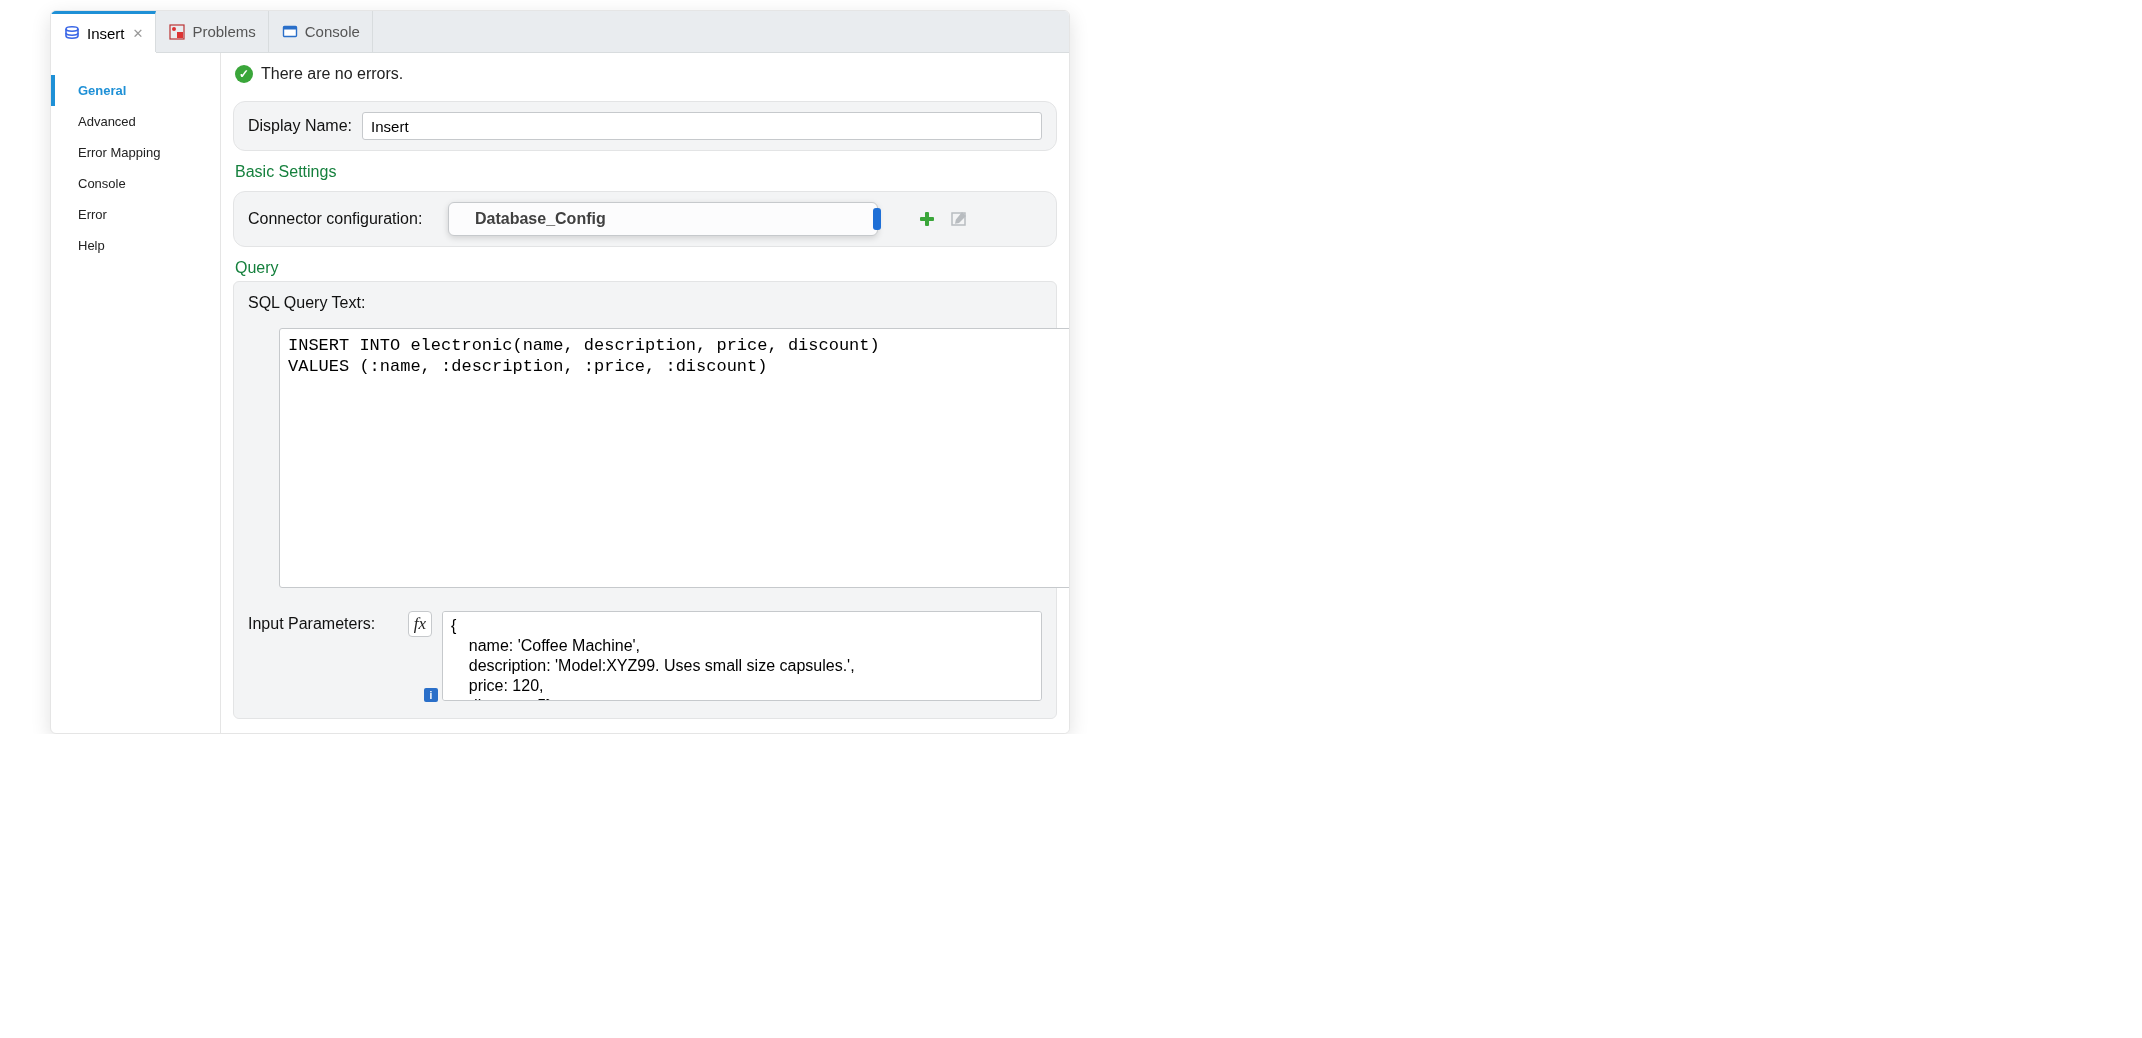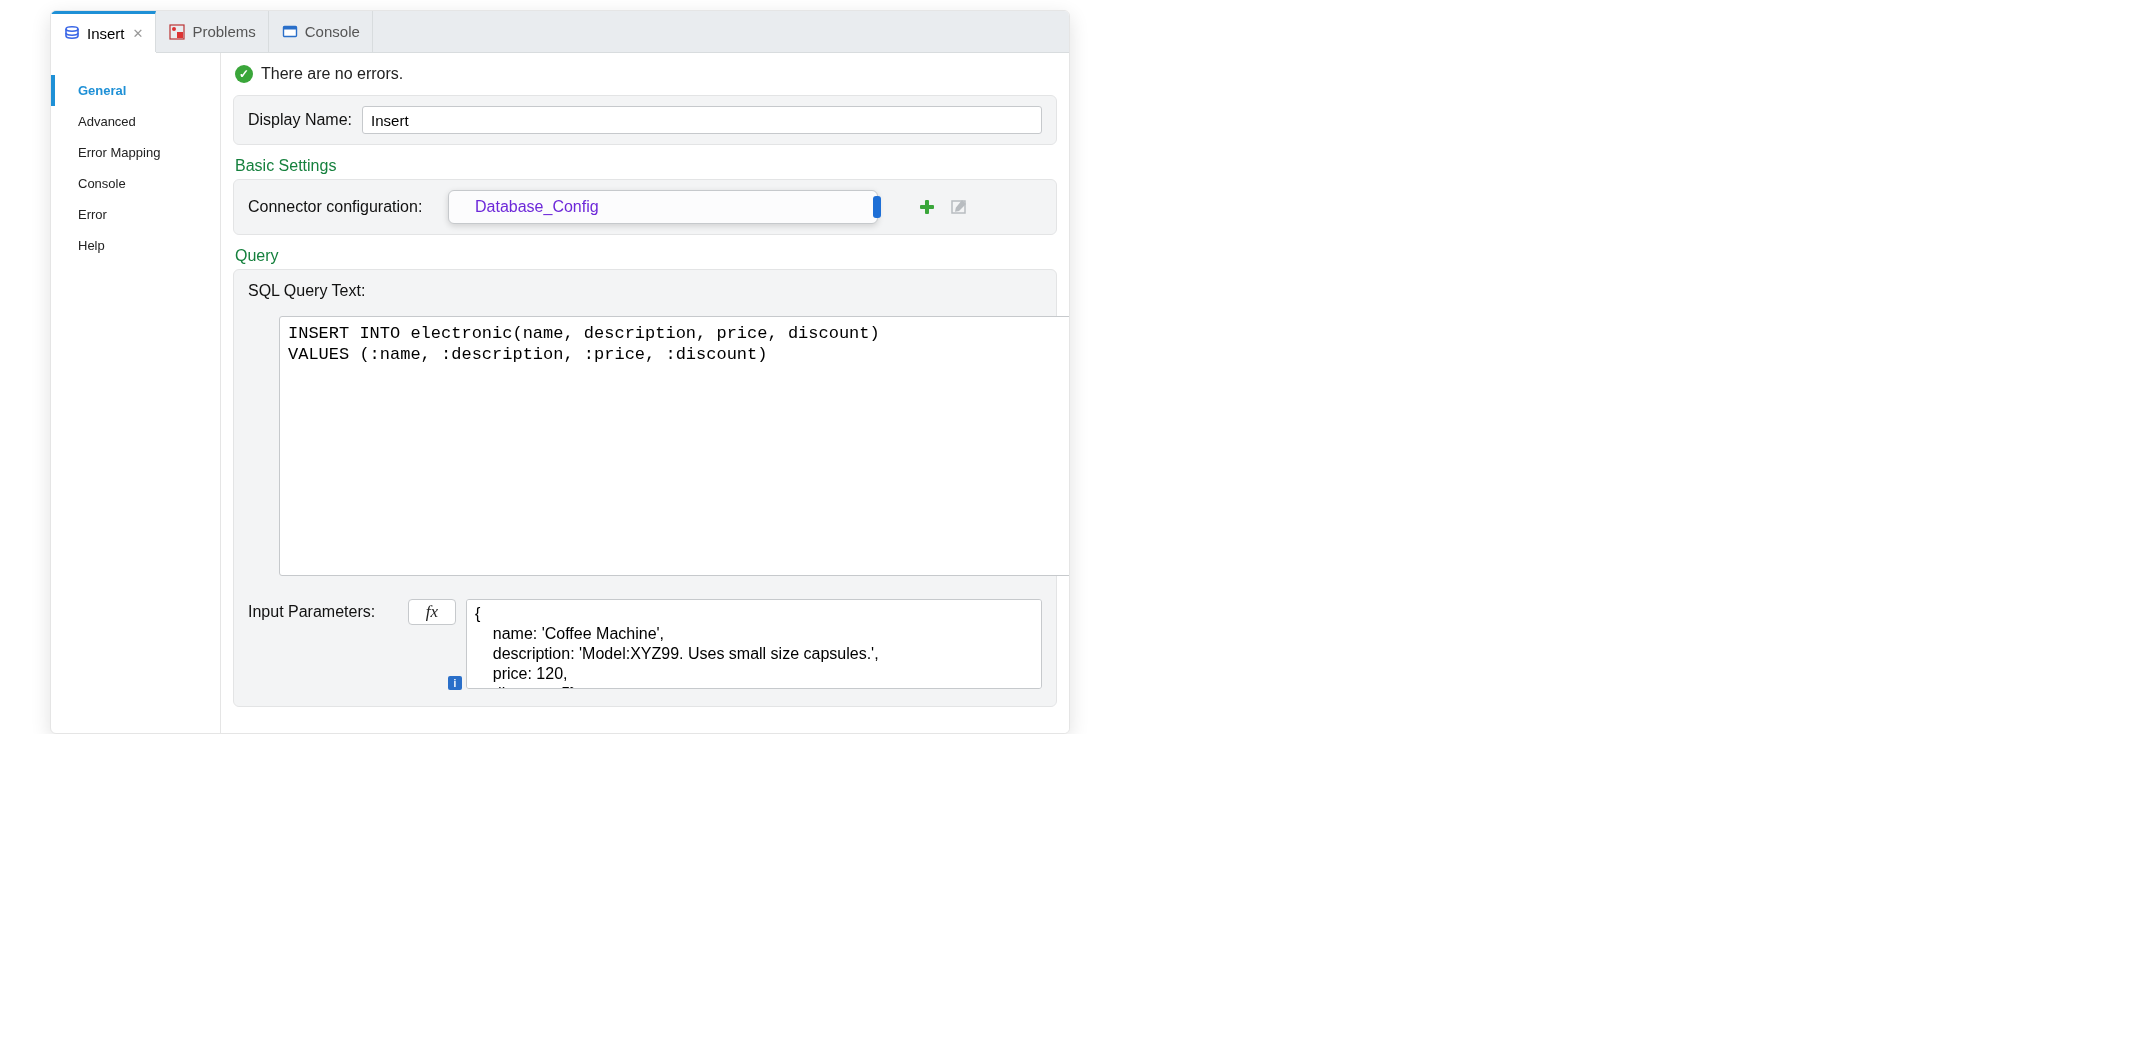--- a/index.html
+++ b/index.html
@@ -92,24 +92,24 @@
     width: 18px; height: 18px;
     border-radius: 50%;
     background: #3aa63a;
     display: inline-flex;
     align-items: center; justify-content: center;
     color: #fff;
     font-size: 12px;
     font-weight: bold;
   }
   .panel {
-    margin: 4px 12px 12px 12px;
+    margin: 10px 12px 12px 12px;
     background: #f3f4f5;
     border: 1px solid #e3e4e5;
-    border-radius: 6px;
+    border-radius: 12px;
     padding: 10px 14px;
   }
   .form-row {
     display: flex;
     align-items: center;
     gap: 10px;
   }
   .form-label {
     font-size: 16px;
     color: #111;
@@ -139,21 +139,22 @@
     flex: 0 0 430px;
     height: 34px;
     background: #fcfcfd;
     border: 1px solid #c6c9cc;
     border-radius: 6px;
     box-shadow: 0 2px 6px rgba(0,0,0,0.15);
     display: flex;
     align-items: center;
     padding-left: 26px;
     font-size: 16px;
-    color: #6d28d9;
+    color: #404040;
+    font-weight: bold;
   }
   .dropdown::after {
     content: "";
     position: absolute;
     right: -4px;
     top: 5px;
     bottom: 5px;
     width: 8px;
     background: #1e6fd6;
     border-radius: 3px;
@@ -188,21 +189,21 @@
     margin-left: 31px;
   }
   .params-row {
     display: flex;
     align-items: flex-start;
     gap: 10px;
     margin-top: 20px;
   }
   .params-row .form-label { min-width: 150px; padding-top: 4px; }
   .fx-btn {
-    width: 48px; height: 26px;
+    width: 24px; height: 26px;
     border: 1px solid #c6c9cc;
     border-radius: 4px;
     background: #fff;
     display: inline-flex;
     align-items: center; justify-content: center;
     font-style: italic;
     font-family: "Times New Roman", serif;
     font-size: 17px;
     font-weight: 500;
     cursor: pointer;

